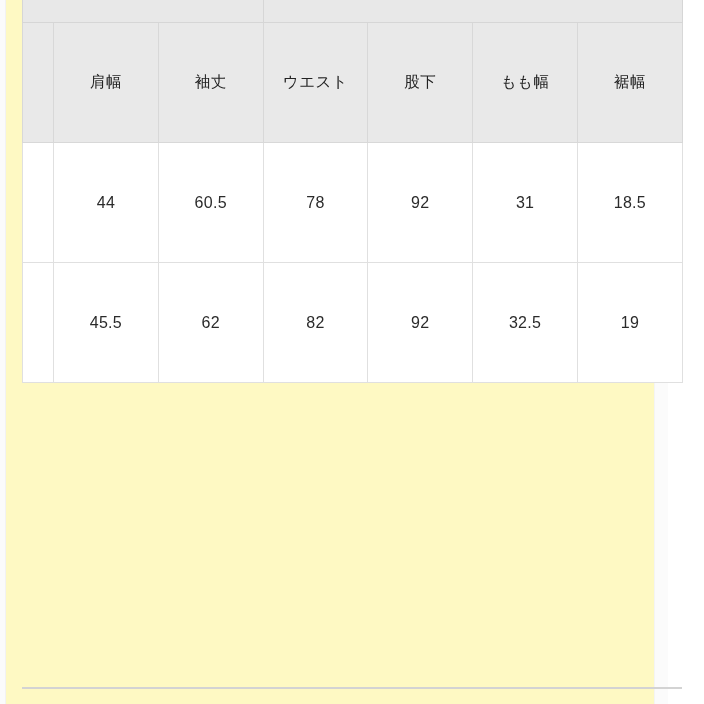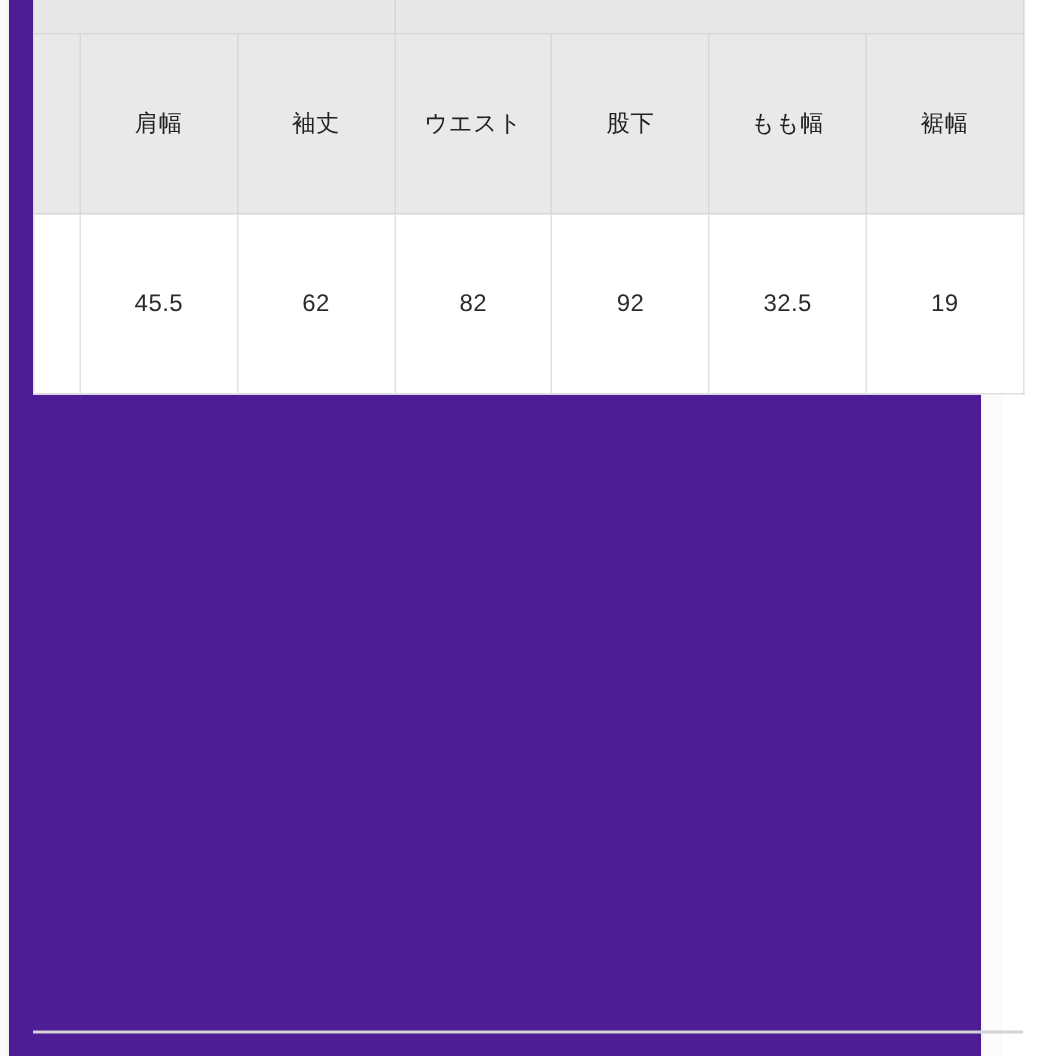--- a/index.html
+++ b/index.html
@@ -15,21 +15,21 @@
     overflow: hidden;
     position: relative;
   }
 
   .page {
     position: absolute;
     left: 0;
     top: 0;
     width: 668px;
     height: 704px;
-    background: #4c1d95;
+    background: #fef9c3;
     box-sizing: border-box;
     text-decoration: underline;
   }
 
   
   .page-edge-left {
     position: absolute;
     left: 0px;
     top: 0;
     width: 6px;
@@ -155,20 +155,29 @@
           <th>袖丈</th>
           <th>ウエスト</th>
           <th>股下</th>
           <th>もも幅</th>
           <th>裾幅</th>
         </tr>
       </thead>
       <tbody>
         <tr class="data-row">
           <td class="row-label"></td>
+          <td>44</td>
+          <td>60.5</td>
+          <td>78</td>
+          <td>92</td>
+          <td>31</td>
+          <td>18.5</td>
+        </tr>
+        <tr class="data-row">
+          <td class="row-label"></td>
           <td>45.5</td>
           <td>62</td>
           <td>82</td>
           <td>92</td>
           <td>32.5</td>
           <td>19</td>
         </tr>
       </tbody>
     </table>
   </div>

